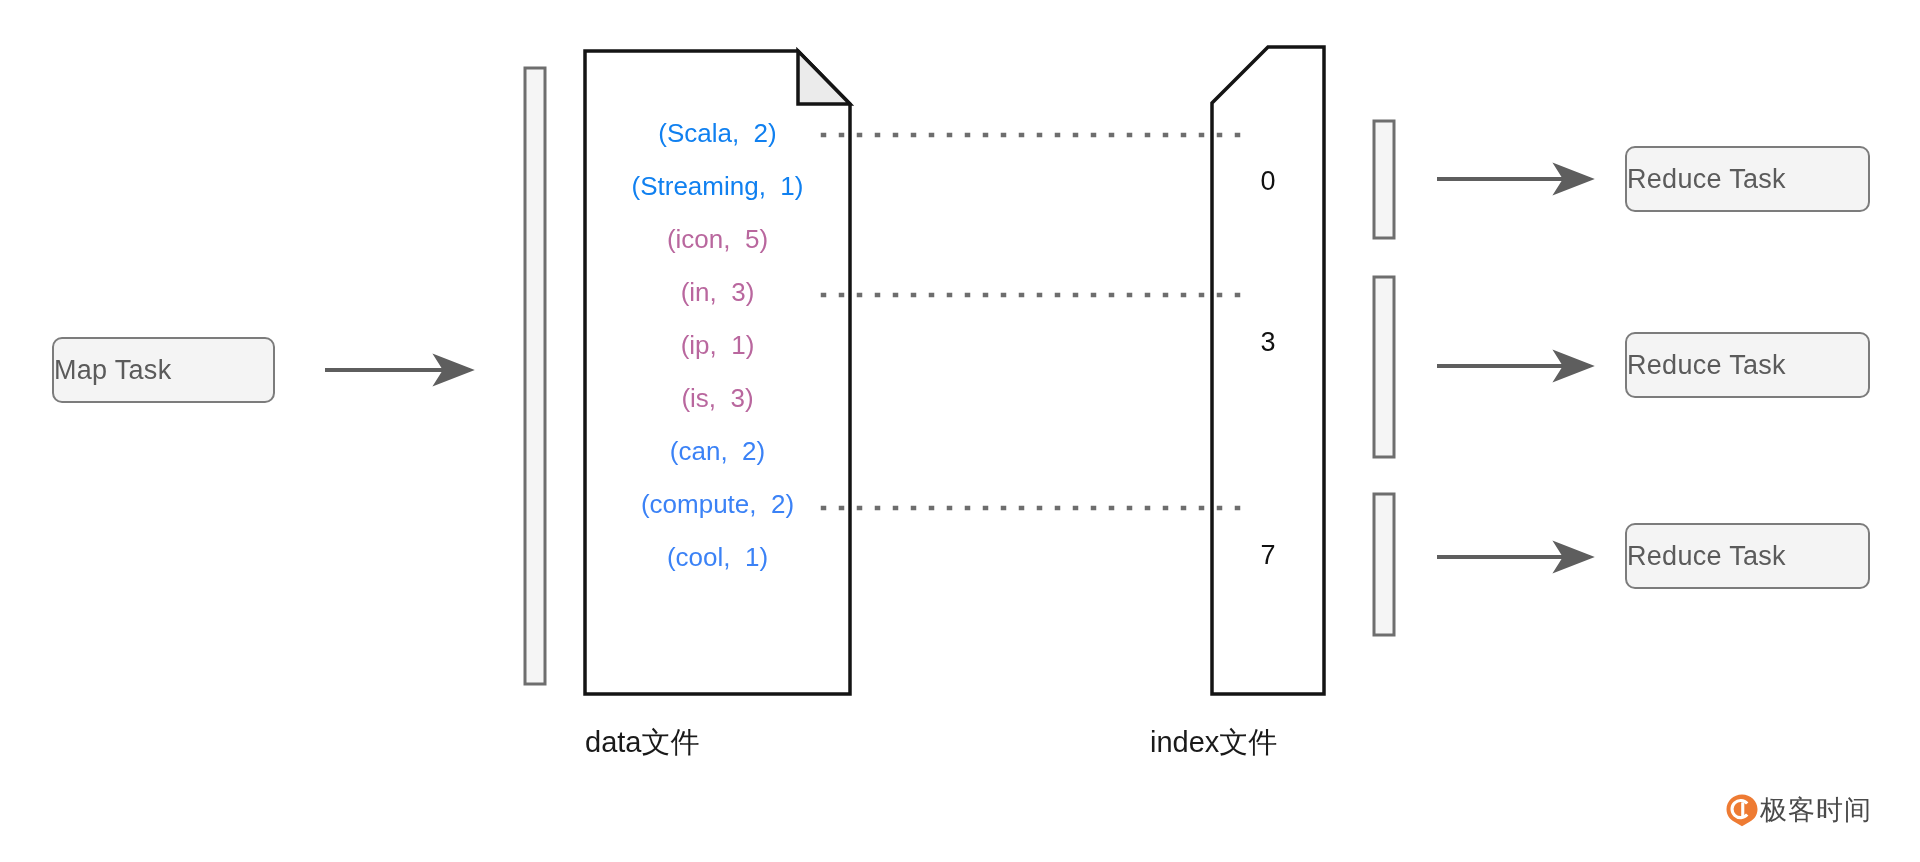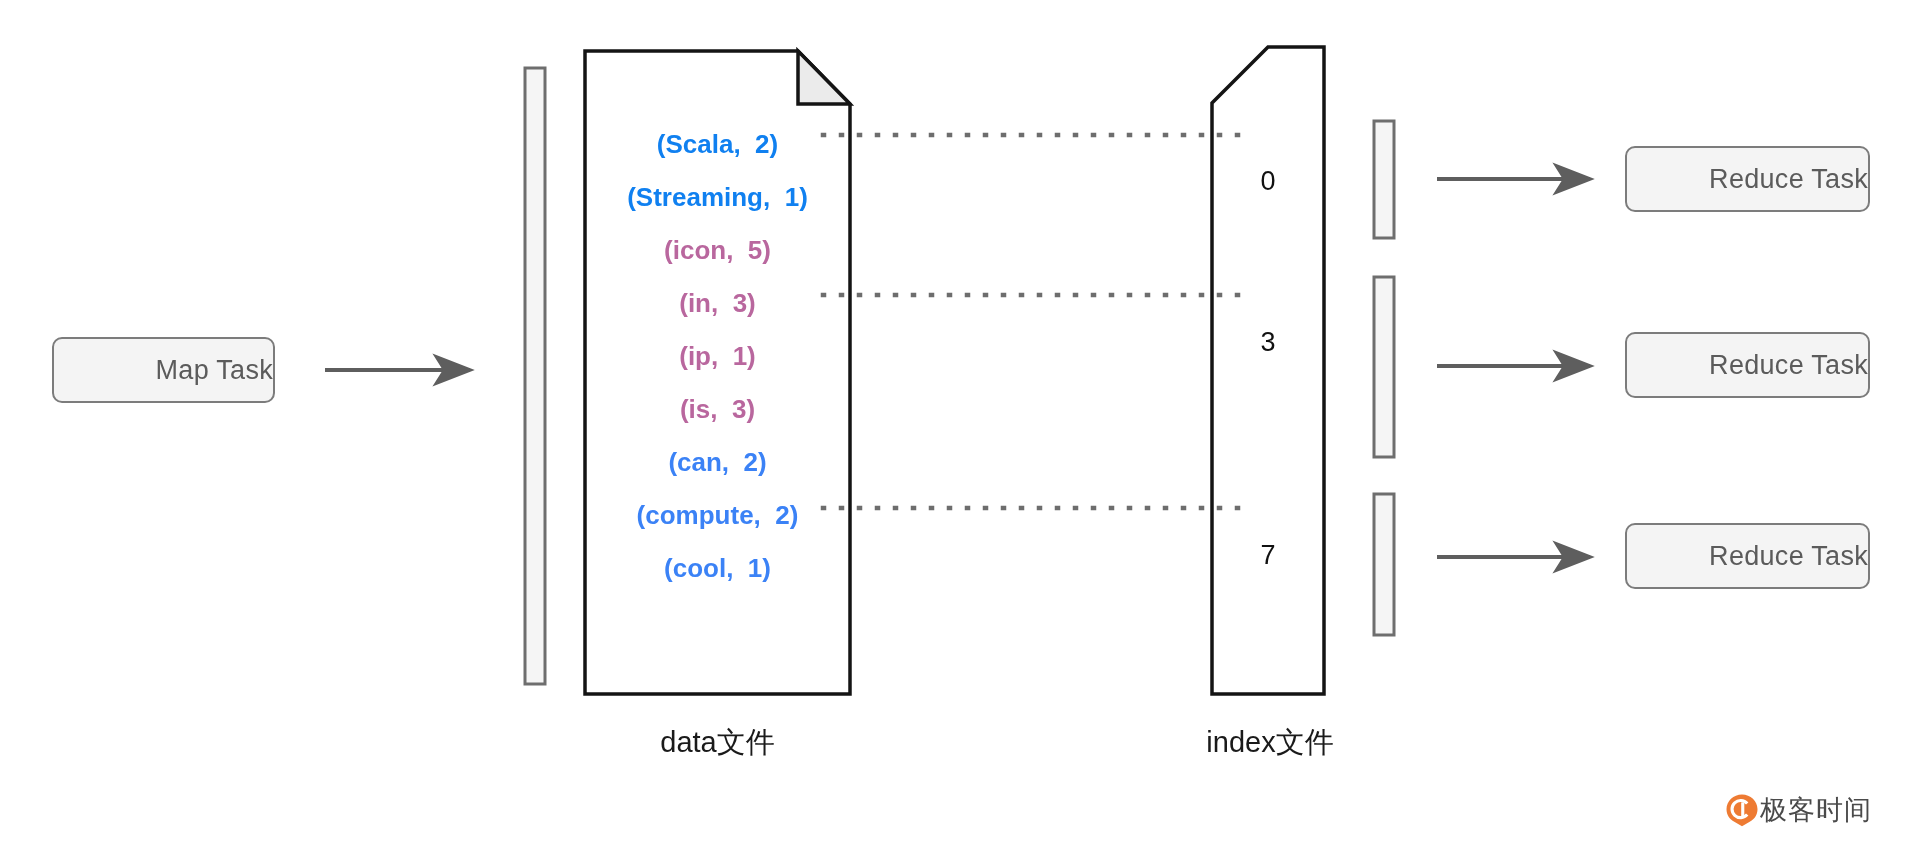--- a/index.html
+++ b/index.html
@@ -31,39 +31,38 @@
 
   
   .task-box {
     position: absolute;
     box-sizing: border-box;
     background: #f4f4f4;
     border: 2px solid #7c7c7c;
     border-radius: 10px;
     display: flex;
     align-items: center;
-    justify-content: flex-end;
+    justify-content: flex-start;
     color: #5b5b5b;
     font-size: 27px;
     letter-spacing: 0.3px;
     font-family: "Liberation Sans", "DejaVu Sans", sans-serif;
   }
   #map-task { left: 52px; top: 337px; width: 223px; height: 66px; }
   #reduce-task-1 { left: 1625px; top: 146px; width: 245px; height: 66px; }
   #reduce-task-2 { left: 1625px; top: 332px; width: 245px; height: 66px; }
   #reduce-task-3 { left: 1625px; top: 523px; width: 245px; height: 66px; }
 
   
   #data-file {
     position: absolute;
     left: 585px;
-    top: 51px;
+    top: 40px;
     width: 265px;
     height: 643px;
-    font-weight: bold;
   }
   #data-rows {
     position: absolute;
     left: 0;
     top: 0;
     width: 100%;
     padding-top: 67px;
     box-sizing: border-box;
     text-align: center;
   }
@@ -101,21 +100,20 @@
     color: #111111;
     font-family: "Liberation Sans", "DejaVu Sans", sans-serif;
   }
   #idx-0 { top: 119px; }
   #idx-1 { top: 280px; }
   #idx-2 { top: 493px; }
 
   
   .caption {
     position: absolute;
-    text-align: center;
     font-size: 29px;
     color: #1a1a1a;
     font-family: "Liberation Sans", "DejaVu Sans", sans-serif;
     white-space: nowrap;
   }
   #caption-data { left: 585px; top: 723px; width: 265px; }
   #caption-index { left: 1150px; top: 723px; width: 240px; }
 
   
   #brand-logo {

